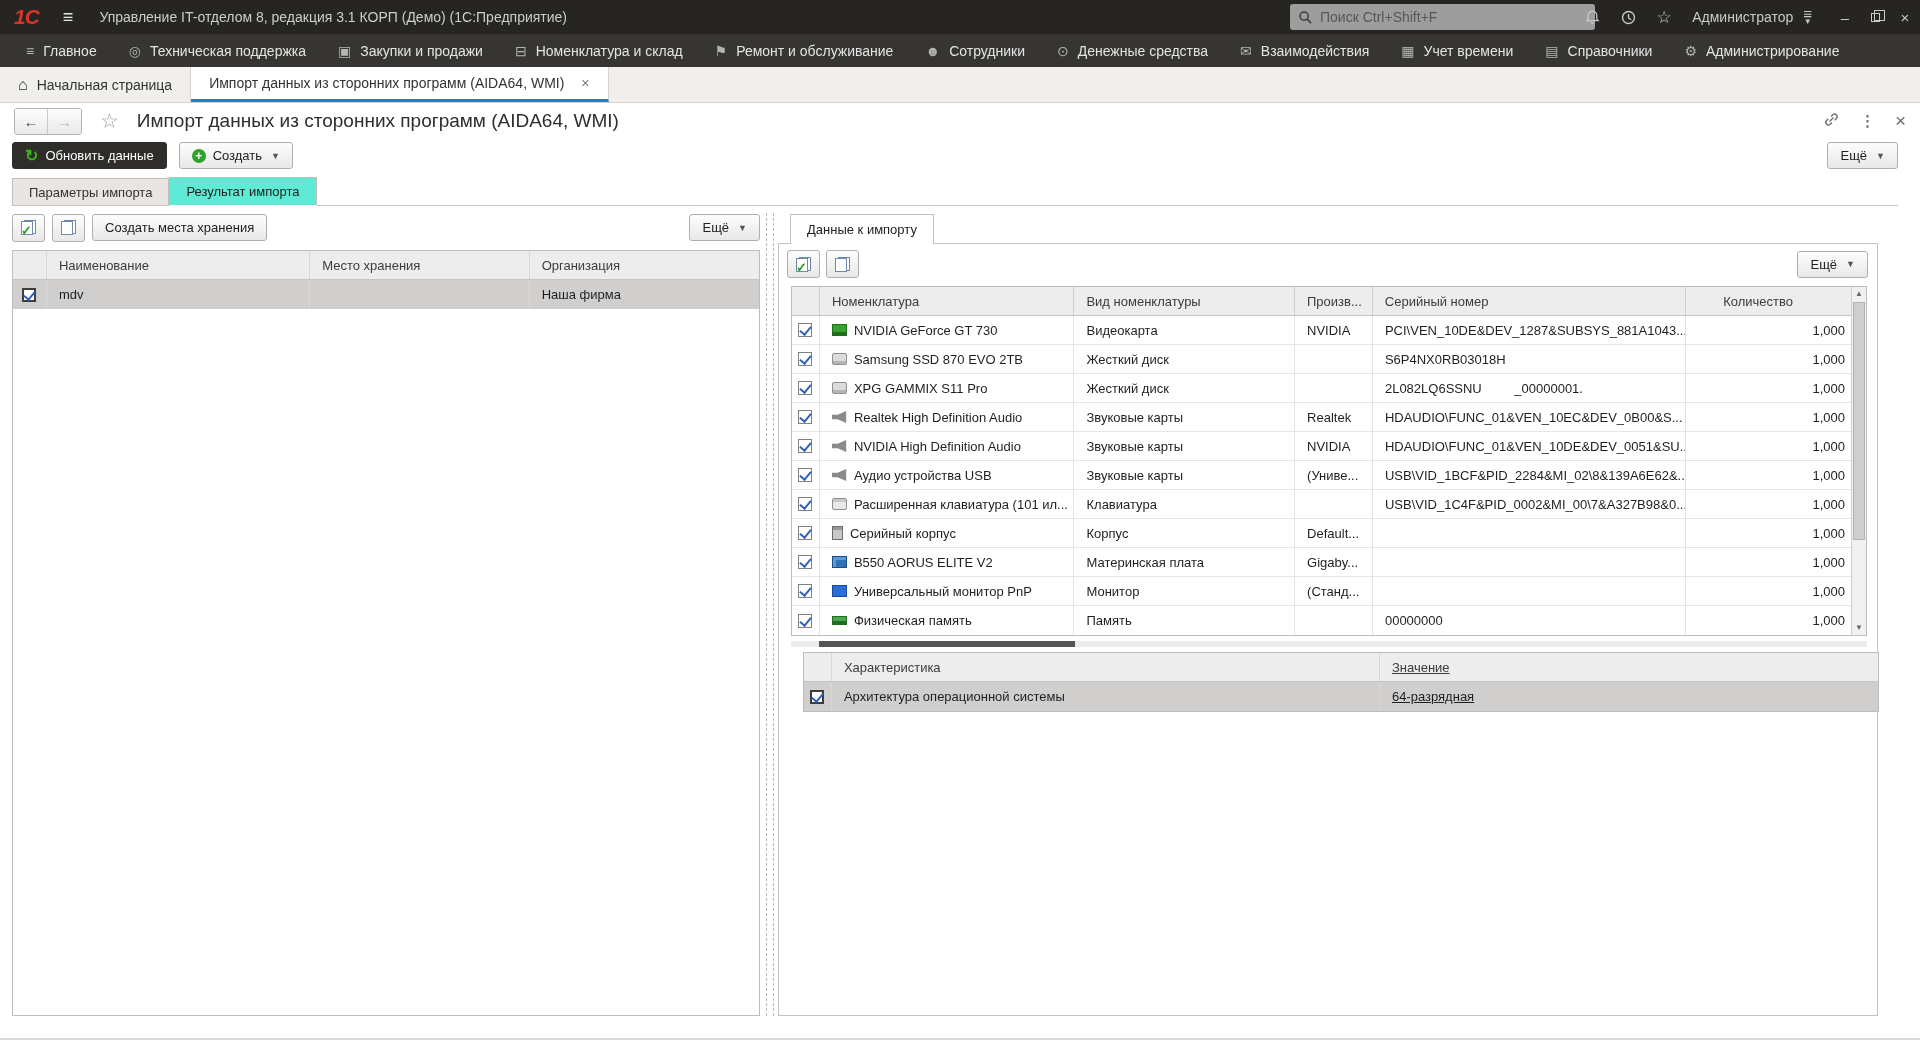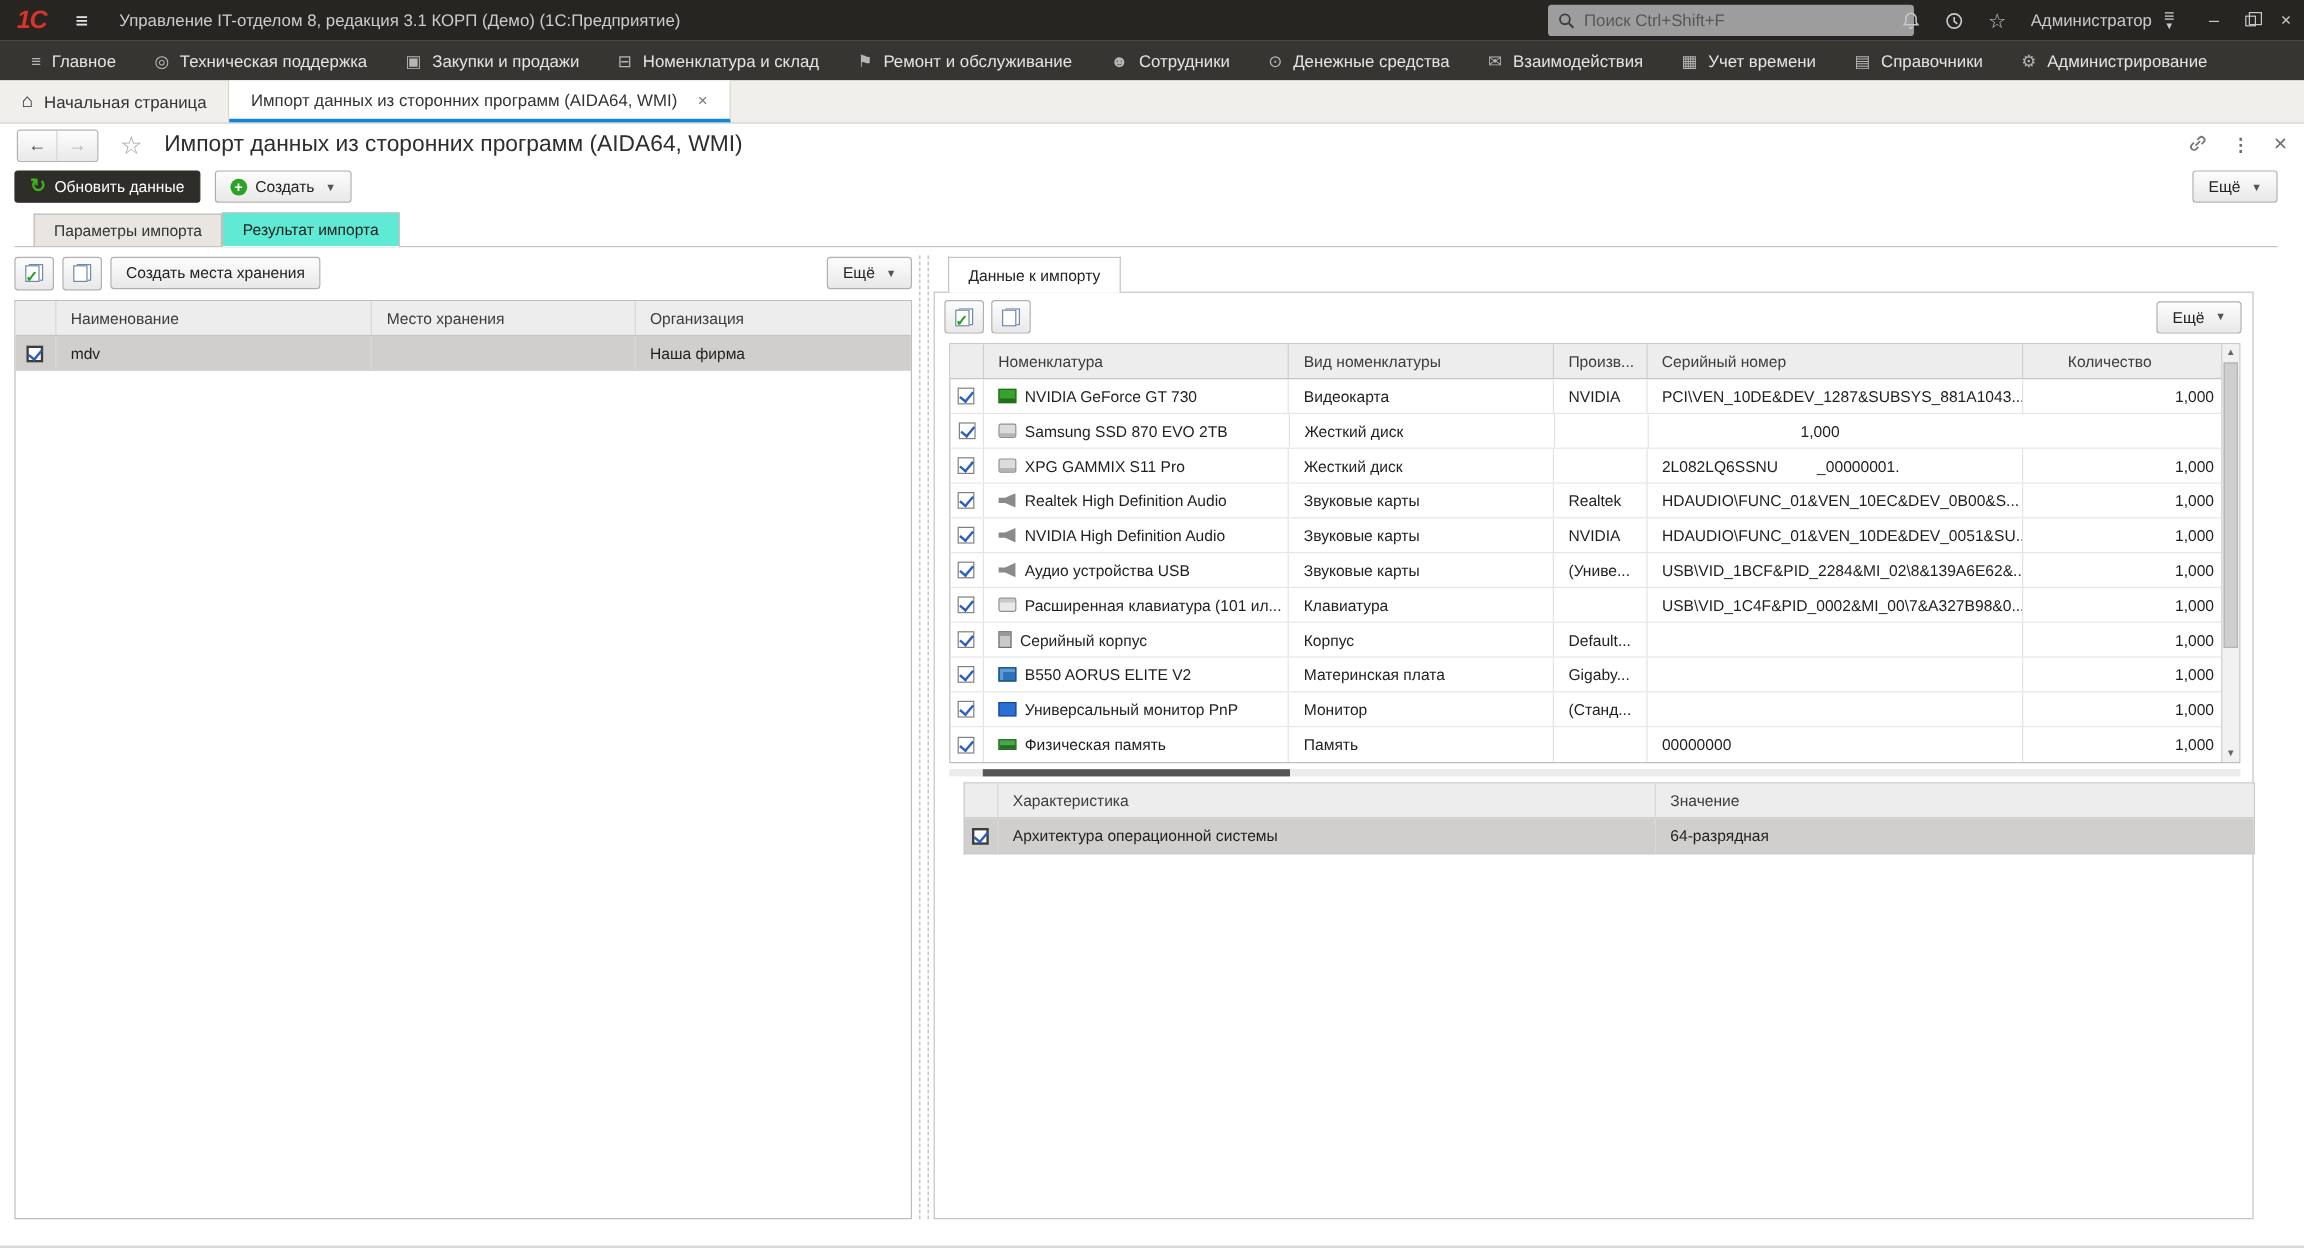--- a/index.html
+++ b/index.html
@@ -64,21 +64,21 @@
   .btn-dark{background:#2e2d2a;border-color:#2e2d2a;color:#fff;}
   .refresh-ic{color:#3db11f;font-size:16px;font-weight:bold;line-height:14px;}
   .plus-ic{width:14px;height:14px;border-radius:50%;background:#2ca327;color:#fff;font-size:12px;line-height:14px;
     text-align:center;font-weight:bold;}
   .spacer{flex:1;}
 
   
   .viewtabs{position:absolute;left:12px;top:177px;width:1886px;height:29px;display:flex;align-items:flex-end;
     border-bottom:1px solid #c7c3be;}
   .vtab{padding:0 16px;display:flex;align-items:center;font-size:13px;cursor:pointer;}
-  .vtab.inactive{height:27px;background:#e9e6e2;border:1px solid #c2beb9;border-bottom:none;color:#333;margin-left:16px;}
+  .vtab.inactive{height:27px;background:#e9e6e2;border:1px solid #c2beb9;border-bottom:none;color:#333;}
   .vtab.active{height:29px;background:#5eead4;border:1px solid #c2beb9;border-bottom:1px solid #fff;margin-bottom:-1px;}
 
   
   .ltoolbar{position:absolute;left:12px;top:213px;width:748px;height:29px;display:flex;align-items:center;gap:7px;}
   .iconbtn{width:33px;height:28px;border:1px solid #b0b0b0;border-radius:3px;
     background:linear-gradient(#fdfdfd,#e8e8e8);display:flex;align-items:center;justify-content:center;cursor:pointer;}
   .stack{position:relative;width:15px;height:15px;}
   .stack::before{content:"";position:absolute;right:0;top:0;width:10px;height:12px;background:#fff;border:1px solid #7089a8;}
   .stack::after{content:"";position:absolute;left:0;bottom:0;width:10px;height:12px;background:#fff;border:1px solid #7089a8;}
   .stack .chk{position:absolute;left:0;bottom:-3px;z-index:2;color:#23a31c;font-size:13px;font-weight:bold;}
@@ -129,21 +129,21 @@
   .vs-up{top:0;}
   .vs-down{bottom:0;}
   .vs-thumb{position:absolute;left:1px;top:15px;width:12px;height:238px;background:#cecece;border:1px solid #b3b3b3;cursor:pointer;}
 
   .hscroll{position:absolute;left:12px;top:397px;width:1076px;height:6px;background:#ececec;}
   .hs-thumb{position:absolute;left:28px;top:0;width:256px;height:6px;background:#555;cursor:pointer;}
 
   .ctable{position:absolute;left:12px;top:408px;width:1076px;border:1px solid #bdbdbd;background:#fff;margin-left:12px;}
   .cc0{width:28px;padding-left:0;justify-content:center;border-right:1px solid #d8d8d8;}
   .cc1{width:549px;}
-  .cc2{width:499px;border-right:none;}
+  .cc2{width:499px;border-right:none;text-decoration:underline;}
 
   
   .dev{width:15px;height:12px;flex:none;display:inline-block;}
   .gpu-icon{background:#38a12f;border:1px solid #1f6e1a;box-shadow:inset 0 -3px 0 #1f6e1a;}
   .disk-icon{background:#dcdcdc;border:1px solid #8f8f8f;border-radius:2px;box-shadow:inset 0 -3px 0 #b5b5b5;}
   .audio-icon{background:#8a8a8a;clip-path:polygon(0 32%,38% 32%,95% 0,95% 100%,38% 68%,0 68%);}
   .keyboard-icon{background:#e9e9e9;border:1px solid #8f8f8f;border-radius:2px;box-shadow:inset 0 3px 0 #c9c9c9;}
   .case-icon{width:11px;height:14px;background:#c9c9c9;border:1px solid #6e6e6e;box-shadow:inset 0 3px 0 #9a9a9a;}
   .motherboard-icon{background:#2f72b8;border:1px solid #1d4d86;box-shadow:inset 3px 3px 0 #5d9bd6;}
   .monitor-icon{background:#2a6fd4;border:1px solid #174a9c;}
@@ -383,20 +383,21 @@
         <div class="trow rrow">
           <div class="cell rc0">
             <span class="cb checked"></span>
           </div>
           <div class="cell rc1">
             <span class="dev disk-icon"></span>
             <span>Samsung SSD 870 EVO 2TB</span>
           </div>
           <div class="cell rc2">Жесткий диск</div>
           <div class="cell rc3"></div>
+          <div class="cell rc4">S6P4NX0RB03018H</div>
           <div class="cell rc5">1,000</div>
         </div>
 
         <div class="trow rrow">
           <div class="cell rc0">
             <span class="cb checked"></span>
           </div>
           <div class="cell rc1">
             <span class="dev disk-icon"></span>
             <span>XPG GAMMIX S11 Pro</span>

